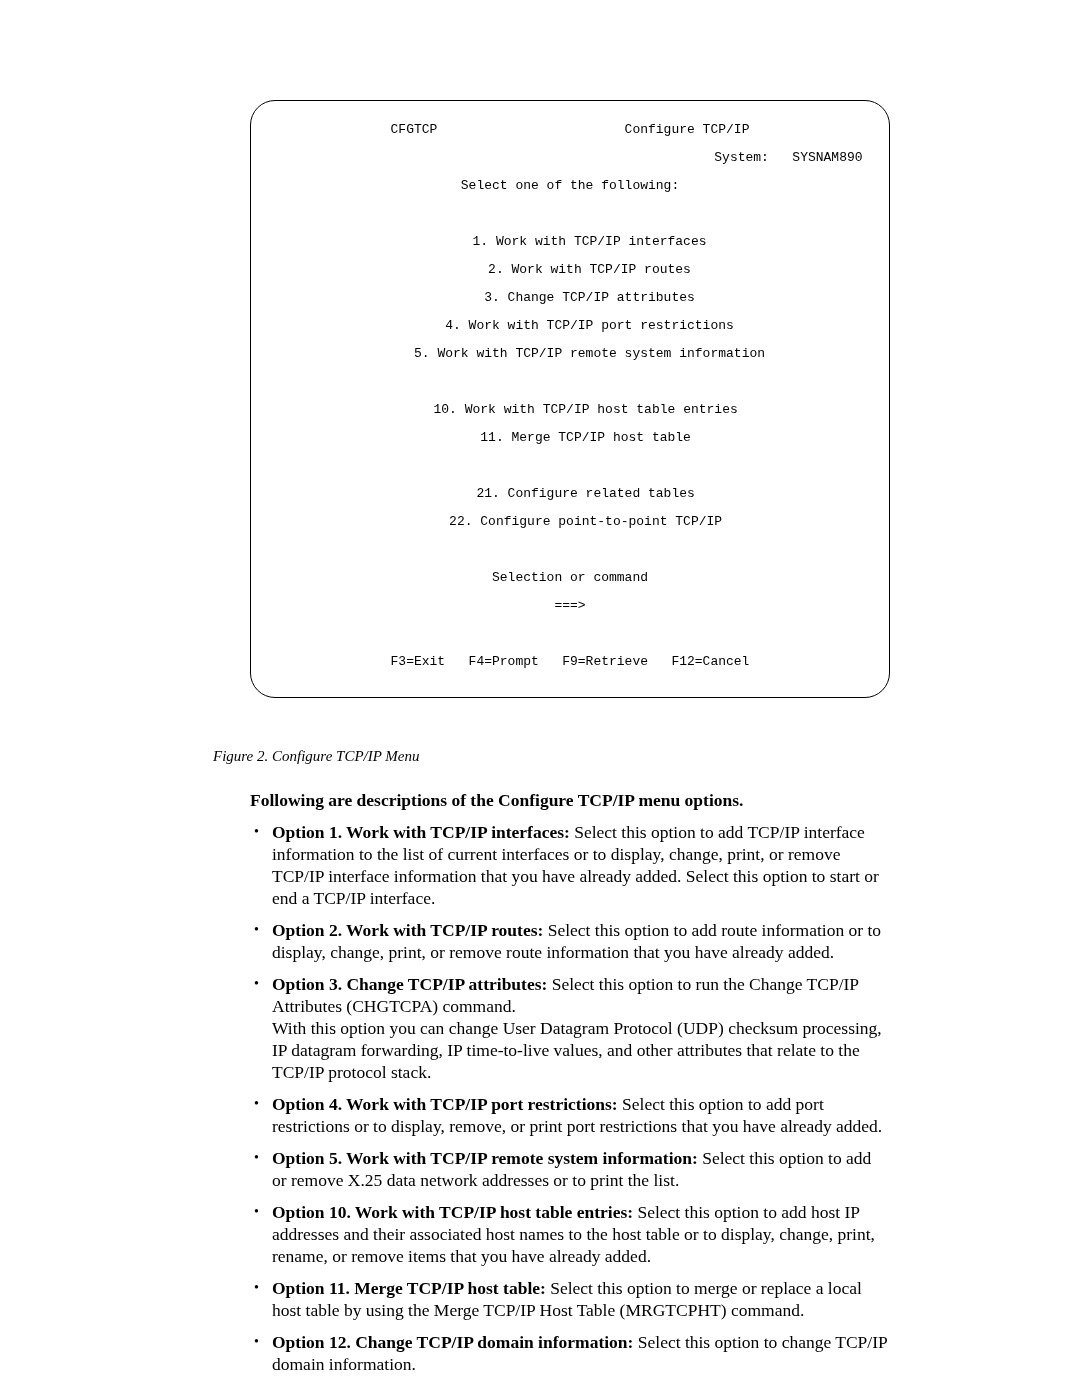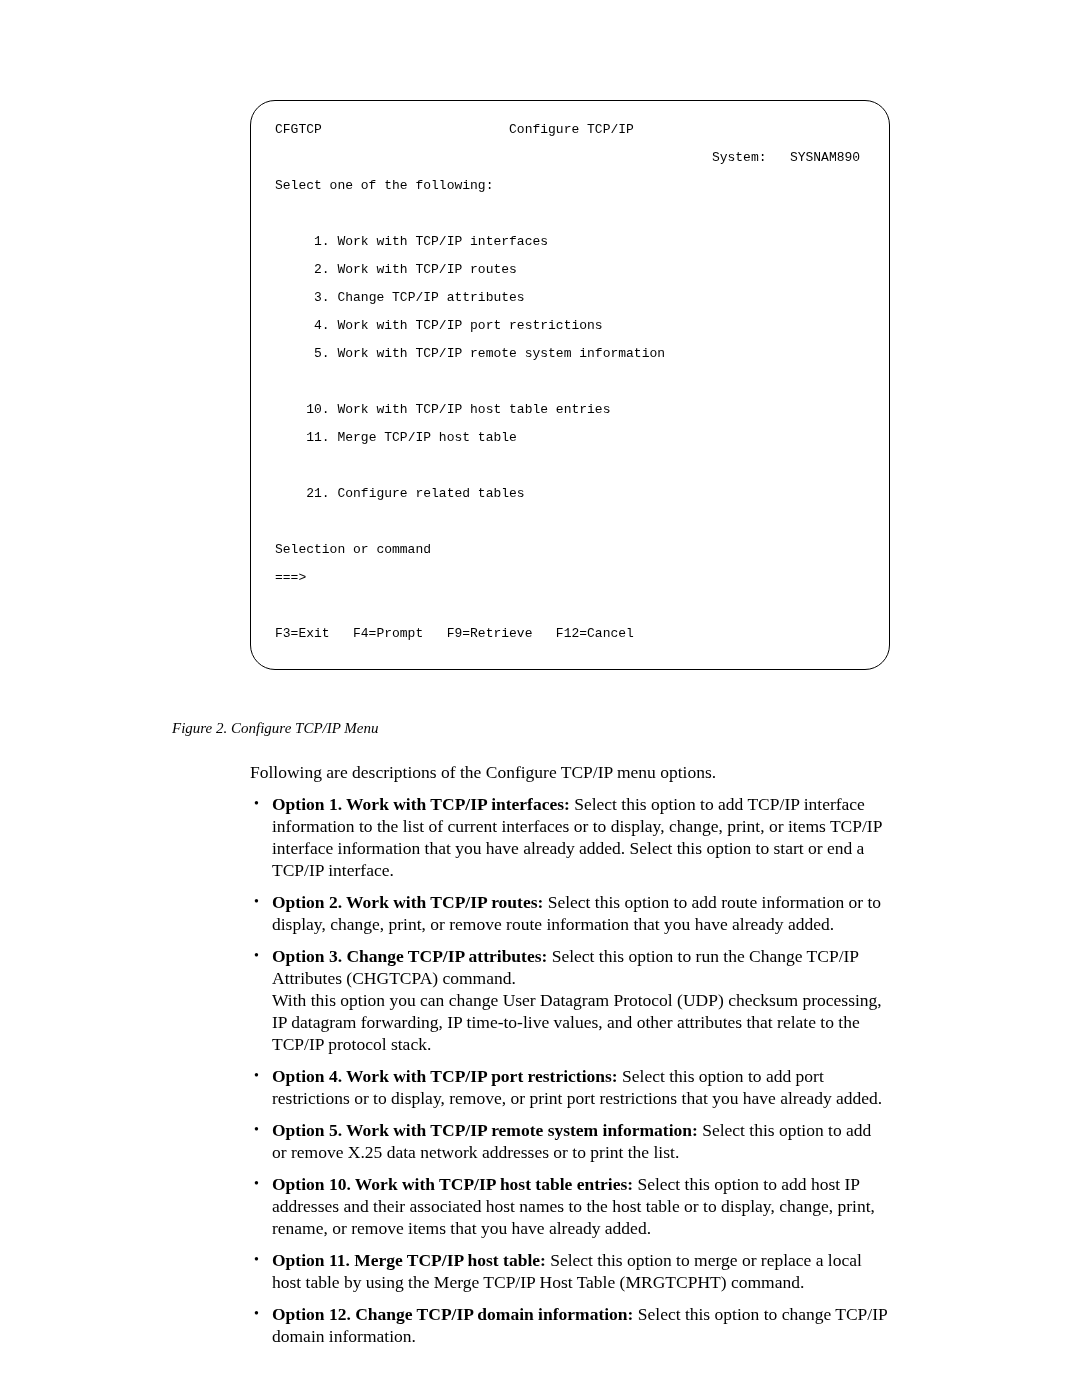--- a/index.html
+++ b/index.html
@@ -16,35 +16,37 @@
     border: 1.5px solid #000;
     border-radius: 25px;
     padding: 8px 24px 14px 24px;
     margin-left: 150px;
     margin-bottom: 50px;
     font-family: 'Courier New', Courier, monospace;
     font-size: 13px;
     line-height: 14px;
     white-space: pre;
     background: #fff;
+    text-align: center;
   }
   .terminal-frame .line { white-space: pre; }
   .figure-caption {
     font-family: Georgia, 'Times New Roman', serif;
     font-style: italic;
     font-size: 15px;
-    margin-left: 72px;
+    margin-left: 113px;
     margin-bottom: 24px;
   }
   .intro-text {
     font-family: Georgia, 'Times New Roman', serif;
     font-size: 17.5px;
     line-height: 22px;
     margin-left: 150px;
     margin-bottom: 10px;
+    font-weight: bold;
   }
   ul.options {
     list-style: none;
     margin-left: 150px;
   }
   ul.options > li {
     position: relative;
     padding-left: 22px;
     font-size: 17.5px;
     line-height: 22px;
@@ -73,34 +75,35 @@
 <div class="line">    <span> 1. Work with TCP/IP interfaces</span></div>
 <div class="line">    <span> 2. Work with TCP/IP routes</span></div>
 <div class="line">    <span> 3. Change TCP/IP attributes</span></div>
 <div class="line">    <span> 4. Work with TCP/IP port restrictions</span></div>
 <div class="line">    <span> 5. Work with TCP/IP remote system information</span></div>
 <div class="line"> </div>
 <div class="line">    <span>10. Work with TCP/IP host table entries</span></div>
 <div class="line">    <span>11. Merge TCP/IP host table</span></div>
 <div class="line"> </div>
 <div class="line">    <span>21. Configure related tables</span></div>
+<div class="line">    <span>22. Configure point-to-point TCP/IP</span></div>
 <div class="line"> </div>
 <div class="line">Selection or command</div>
 <div class="line">===&gt;</div>
 <div class="line"> </div>
 <div class="line">F3=Exit   F4=Prompt   F9=Retrieve   F12=Cancel</div>
 </div>
 
 <div class="figure-caption">Figure 2. Configure TCP/IP Menu</div>
 
 <p class="intro-text">Following are descriptions of the Configure TCP/IP menu options.</p>
 
 <ul class="options">
   <li>
-    <b>Option 1. Work with TCP/IP interfaces:</b><span> Select this option to add TCP/IP interface information to the list of current interfaces or to display, change, print, or items TCP/IP interface information that you have already added. Select this option to start or end a TCP/IP interface.</span>
+    <b>Option 1. Work with TCP/IP interfaces:</b><span> Select this option to add TCP/IP interface information to the list of current interfaces or to display, change, print, or remove TCP/IP interface information that you have already added. Select this option to start or end a TCP/IP interface.</span>
   </li>
   <li>
     <b>Option 2. Work with TCP/IP routes:</b><span> Select this option to add route information or to display, change, print, or remove route information that you have already added.</span>
   </li>
   <li>
     <b>Option 3. Change TCP/IP attributes:</b><span> Select this option to run the Change TCP/IP Attributes (CHGTCPA) command.</span>
     <div class="opt-para">With this option you can change User Datagram Protocol (UDP) checksum processing, IP datagram forwarding, IP time-to-live values, and other attributes that relate to the TCP/IP protocol stack.</div>
   </li>
   <li>
     <b>Option 4. Work with TCP/IP port restrictions:</b><span> Select this option to add port restrictions or to display, remove, or print port restrictions that you have already added.</span>

